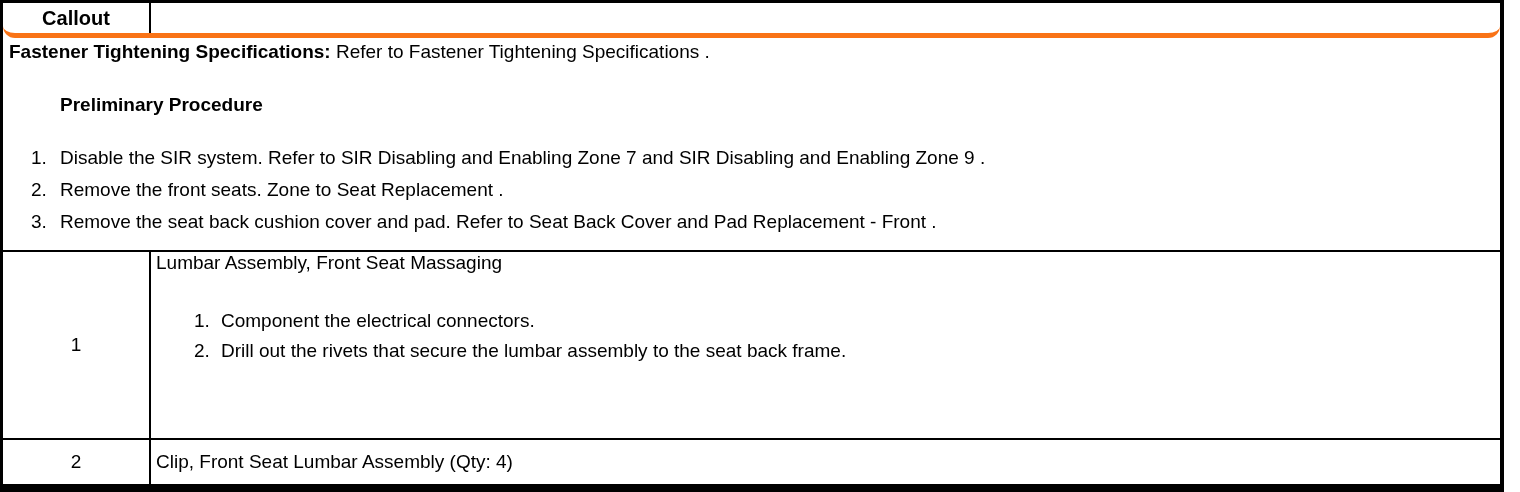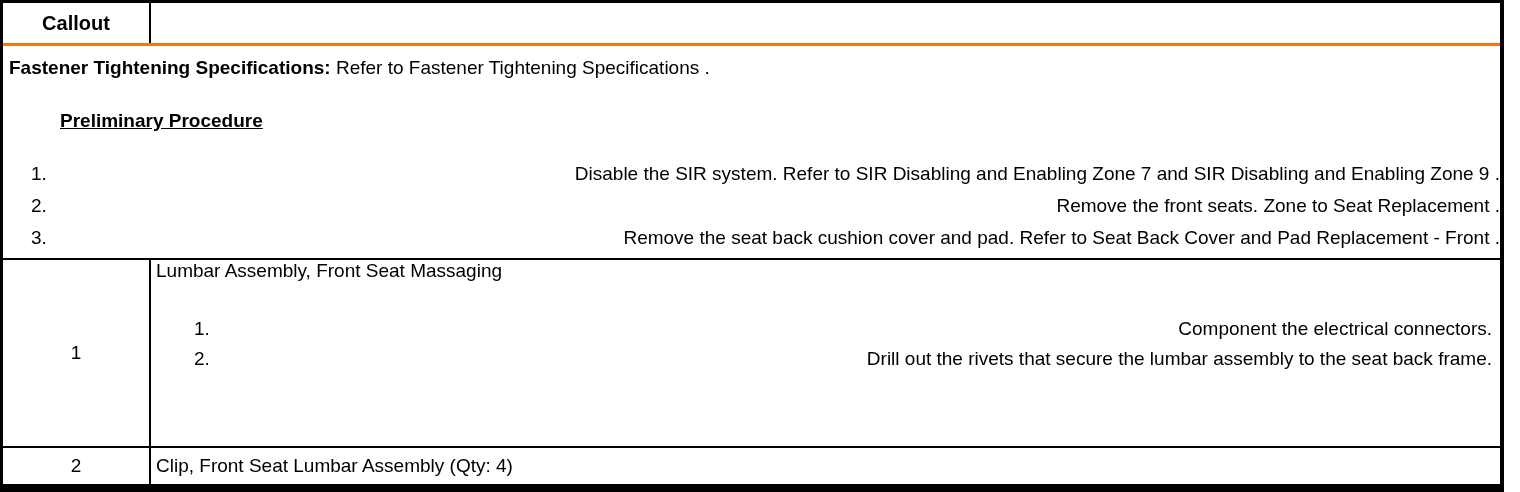--- a/index.html
+++ b/index.html
@@ -14,35 +14,35 @@
   .tbl {
     width: 1504px; height: 492px;
     border: 3px solid #000;
     border-right-width: 4px;
     border-bottom-width: 8px;
     display: flex;
     flex-direction: column;
     background: #fff;
   }
   
-  .hrow { height: 43px; flex: none; display: flex; border-bottom: 3px solid #f97316; }
+  .hrow { height: 35px; flex: none; display: flex; border-bottom: 5px solid #f97316; border-radius: 12px; }
   .hcell { display: flex; align-items: center; justify-content: center;
            font-weight: bold; font-size: 20px; }
   .hcell.callout { width: 148px; flex: none; border-right: 2px solid #000; }
   .hcell.comp { flex: 1; }
   
   .specsrow { height: 214px; flex: none; border-bottom: 2px solid #000;
-              padding-top: 11px; overflow: hidden; }
+              padding-top: 3px; overflow: hidden; }
   .lead { margin-left: 6px; }
   .b { font-weight: bold; }
-  .subheading { margin: 31px 16px 0 57px; font-weight: bold; text-decoration: underline; }
+  .subheading { margin: 31px 16px 0 57px; font-weight: bold; }
   .steps { margin-top: 31px; padding-left: 28px; }
   .step { display: flex; margin-bottom: 10px; }
   .step .num { width: 29px; flex: none; }
-  .step .txt { flex: 1; text-align: right; }
+  .step .txt { flex: 1; }
   
   .itemrow { height: 188px; flex: none; display: flex; border-bottom: 2px solid #000; }
   .lastrow { flex: 1; display: flex; }
   .callout-cell { width: 148px; flex: none; border-right: 2px solid #000;
                   display: flex; align-items: center; justify-content: center; }
   .comp-cell { flex: 1; padding: 0 8px 0 5px; overflow: hidden; }
   .comp-cell.vcenter { display: flex; align-items: center; padding-top: 0; }
   .tip { margin-top: 31px; font-weight: bold; }
   .tipsteps { margin-top: 36px; padding-left: 38px; }
   .tipsteps .step { margin-bottom: 8px; }

